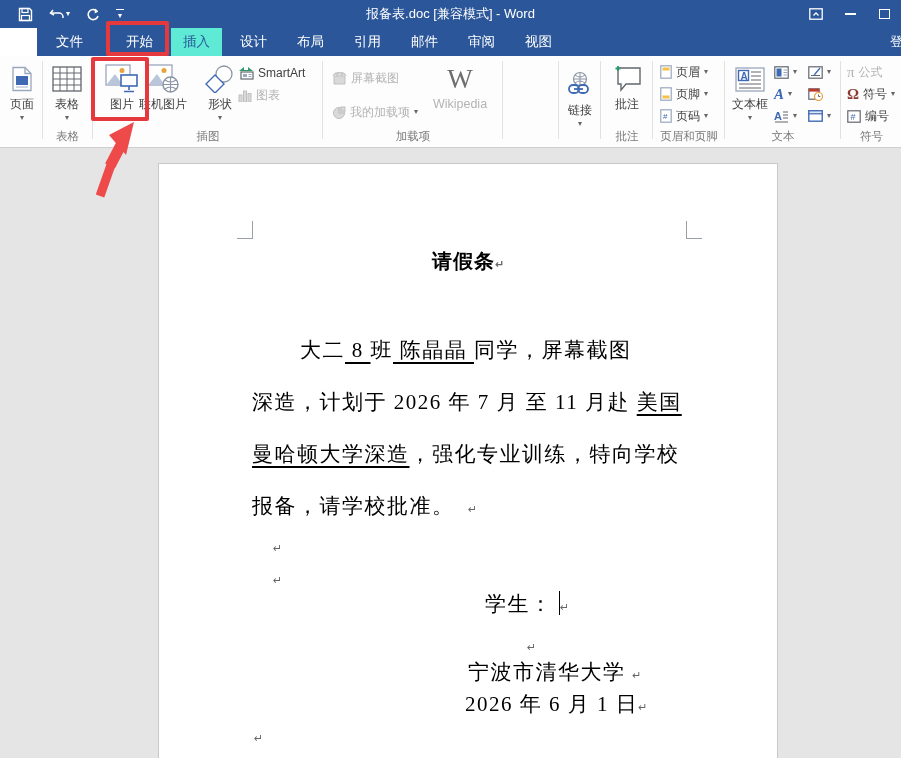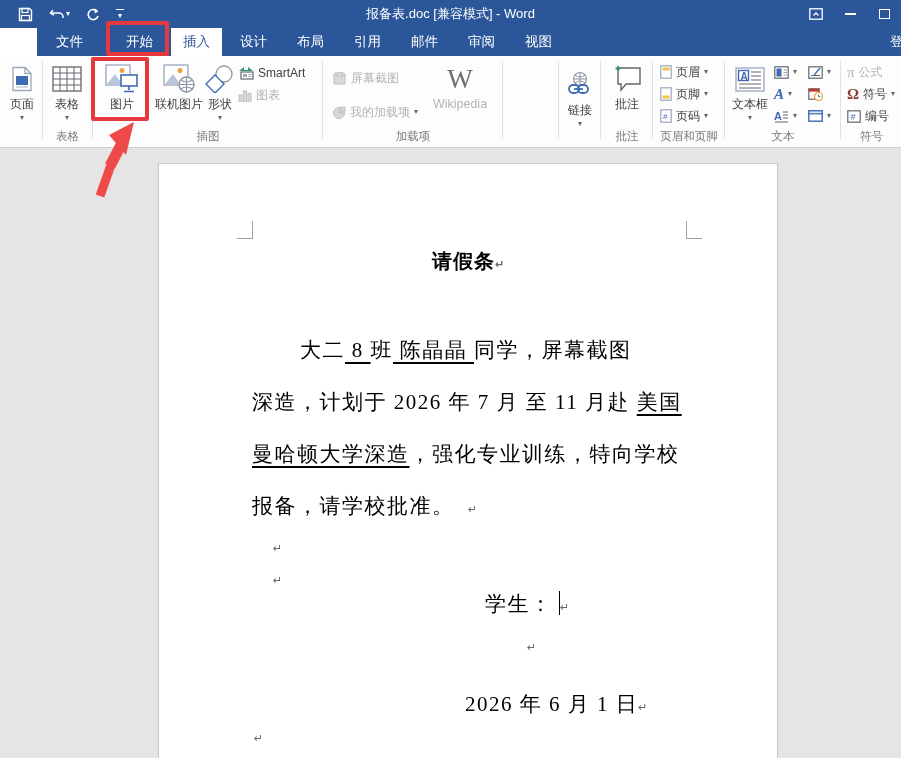--- a/index.html
+++ b/index.html
@@ -14,21 +14,21 @@
   .caret-bar { display:flex; flex-direction:column; align-items:center; }
   .caret-bar .bar { width:8px; height:1px; background:#fff; margin-bottom:2px; }
   .win-title { position:absolute; left:0; right:0; top:0; height:28px; display:flex; align-items:center; justify-content:center; font-size:13px; pointer-events:none; }
   .win-controls { position:absolute; right:0; top:0; height:28px; display:flex; }
   .win-btn { width:34px; height:28px; display:flex; align-items:center; justify-content:center; }
 
   
   .tabrow { position:absolute; left:0; top:28px; width:901px; height:28px; background:#2b579a; display:flex; align-items:stretch; color:#fff; font-size:13.5px;margin-left:37px; }
   .tab { display:flex; align-items:center; padding:0 12px; margin:0 3px; white-space:nowrap; }
   .tab.file { margin-left:5px; padding:0 14px; }
-  .tab.active { background:#ffffff; color:#2b579a; }
+  .tab.active { background:#5eead4; color:#2b579a; }
   .tellme { display:flex; align-items:center; gap:6px; margin-left:14px; color:rgba(255,255,255,0.8); }
   .signin { position:absolute; right:22px; top:0; height:28px; display:flex; align-items:center; font-size:13px; }
   .person-block { position:absolute; right:0; top:0; width:16px; height:28px; background:#1d4276; display:flex; align-items:flex-end; justify-content:flex-start; overflow:hidden; }
 
   
   .ribbon { position:absolute; left:0; top:56px; width:901px; height:92px; background:#fdfdfd; border-bottom:1px solid #cfcfcf; font-size:12px; color:#3f3f3f; }
   .rdiv { position:absolute; top:5px; height:78px; width:1px; background:#e1e1e1; }
   .rgroup-label { position:absolute; bottom:3px; font-size:11.5px; color:#7a7a7a; width:100%; text-align:center; }
   .rgroup { position:absolute; top:0; height:91px; }
   .bbtn { position:absolute; display:flex; flex-direction:column; align-items:center; text-align:center; line-height:13px; }
@@ -176,21 +176,21 @@
         <svg width="34" height="30" viewBox="0 0 34 30">
             <rect x="1" y="1" width="24" height="20" fill="#fff" stroke="#9aa7bd" stroke-width="1.3"></rect>
             <circle cx="17" cy="6.5" r="2.5" fill="#e8a33d"></circle>
             <path d="M2 20 L10 10 L17 20z" fill="#b9c6da"></path>
             <rect x="16" y="11" width="16" height="11" fill="#fff" stroke="#3f6ab3" stroke-width="1.6"></rect>
             <path d="M24 22 v4 M19 27.5 h10" stroke="#3f6ab3" stroke-width="1.6"></path>
           </svg>
       </span>
       <span class="lbl">图片</span>
     </div>
-    <div class="bbtn" style="left:60px; top:6px; width:50px;">
+    <div class="bbtn" style="left:44px; top:6px; width:50px;">
       <span class="ic">
         <svg width="32" height="30" viewBox="0 0 32 30">
             <rect x="1" y="1" width="24" height="20" fill="#fff" stroke="#9aa7bd" stroke-width="1.3"></rect>
             <circle cx="17" cy="6.5" r="2.5" fill="#e8a33d"></circle>
             <path d="M2 20 L10 10 L17 20z" fill="#b9c6da"></path>
             <circle cx="23.5" cy="20.5" r="7.5" fill="#fff" stroke="#8b95a5" stroke-width="1.4"></circle>
             <path d="M16 20.5 h15 M23.5 13 v15 M18 16 a9 9 0 0 0 11 0 M18 25 a9 9 0 0 1 11 0" fill="none" stroke="#8b95a5" stroke-width="1.1"></path>
           </svg>
       </span>
       <span class="lbl">联机图片</span>
@@ -455,20 +455,23 @@
 
     <div class="pmark" style="left:114px; top:378px;">↵</div>
     <div class="pmark" style="left:114px; top:410px;">↵</div>
 
     <div class="doc-line" style="left:326px; top:426px;">
       <span>学生：</span><span class="cursor"></span><span class="pilcrow">↵</span>
     </div>
 
     <div class="pmark" style="left:368px; top:477px;">↵</div>
 
+    <div class="doc-line" style="left:309px; top:494px;">
+      <span>宁波市清华大学</span>&nbsp;<span class="pilcrow">↵</span>
+    </div>
     <div class="doc-line" style="left:306px; top:526px;">
       <span>2026 年 6 月 1 日</span><span class="pilcrow">↵</span>
     </div>
 
     <div class="pmark" style="left:95px; top:568px;">↵</div>
   </div>
 </div>
 
 <div class="annot">
   <div class="redbox rb-tab"></div>

